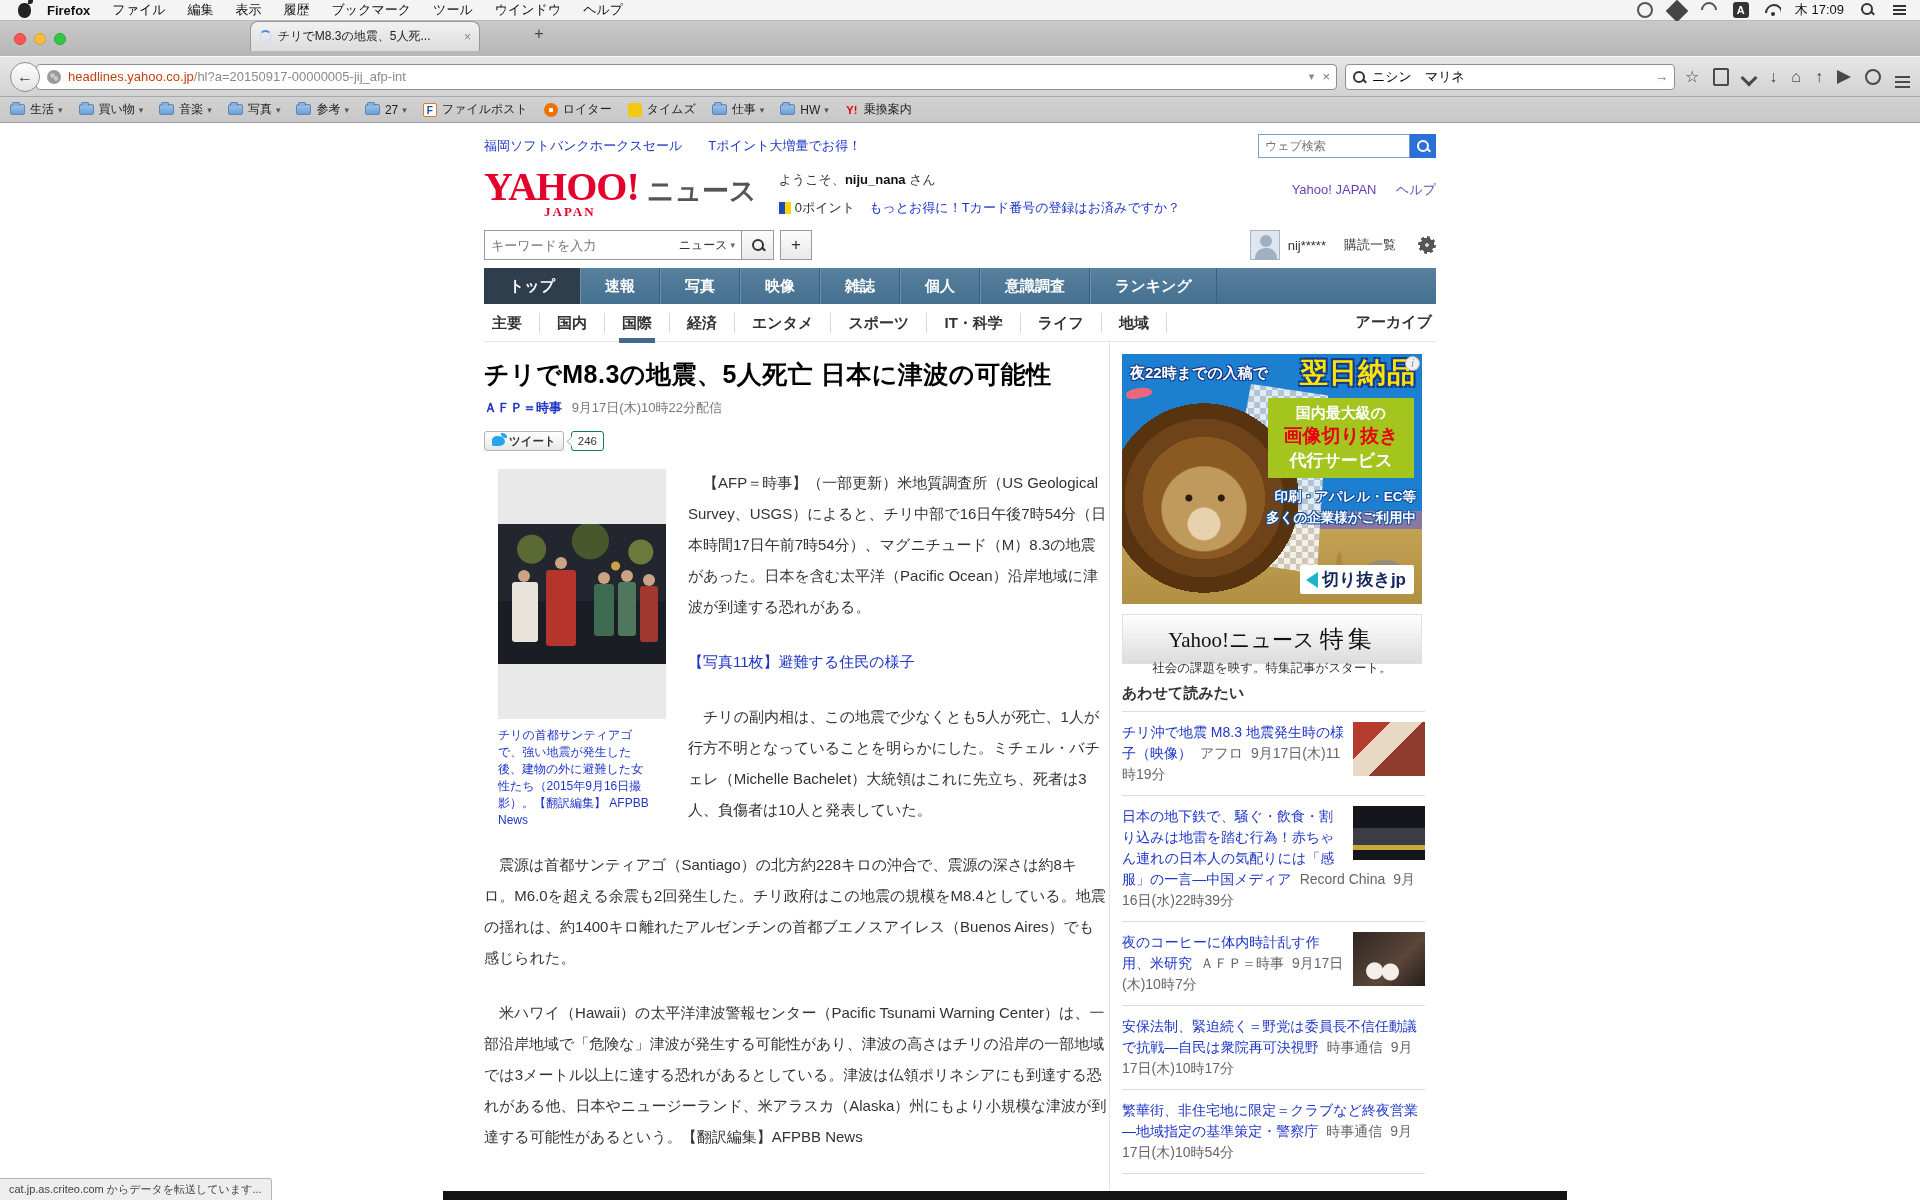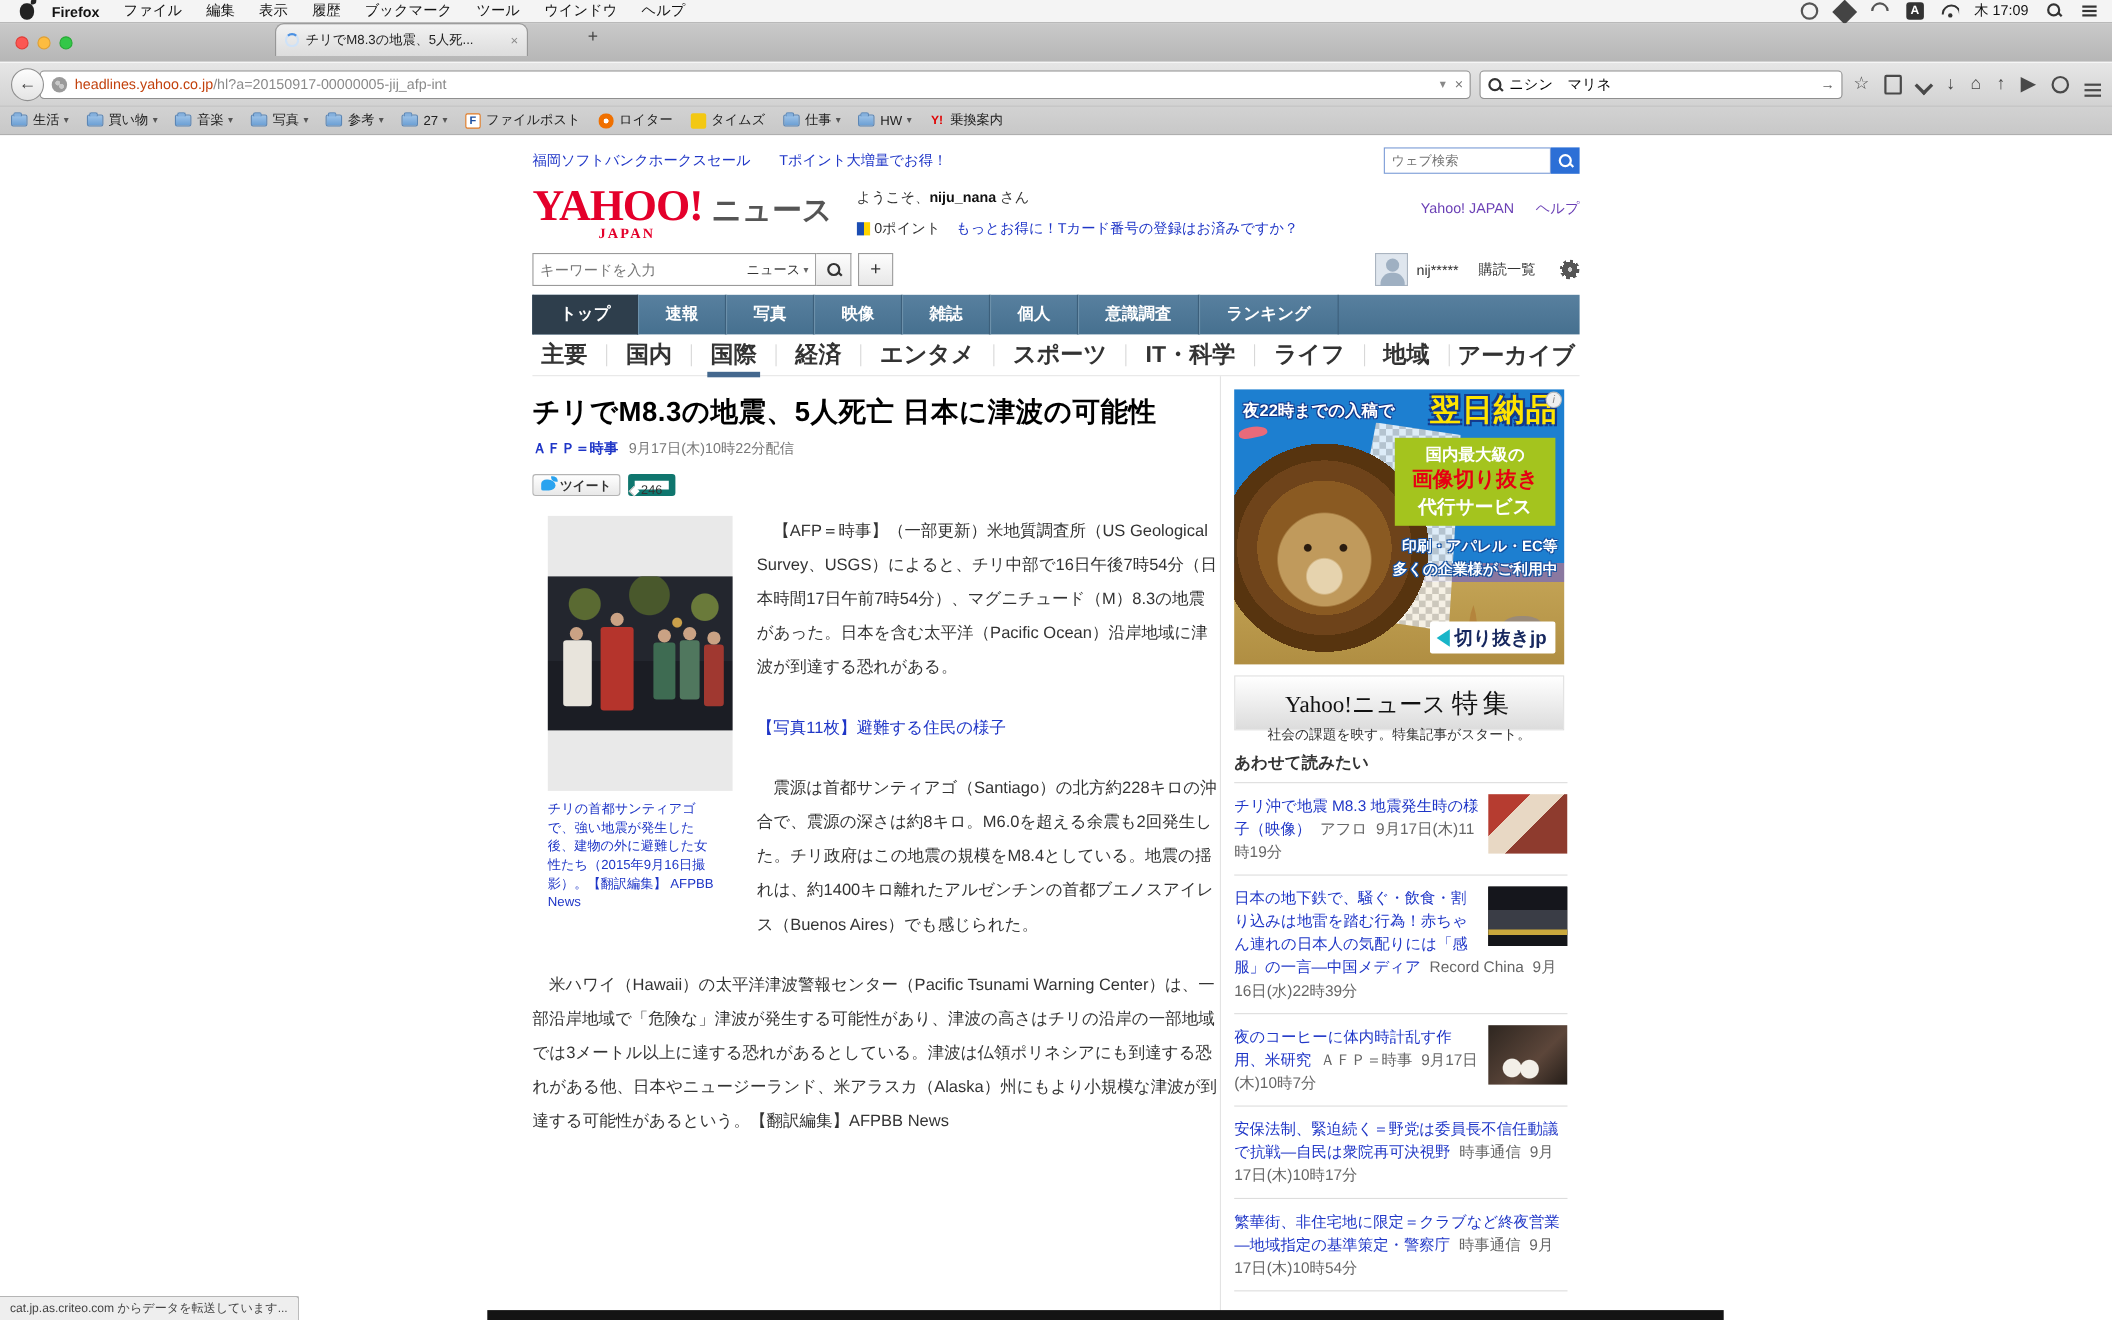--- a/index.html
+++ b/index.html
@@ -118,41 +118,41 @@
   .uname { font-size:13px; color:#333; margin:0 18px 0 8px; }
   .subsc { font-size:13px; color:#333; margin-right:22px; }
   .gear { width:18px; height:18px; border-radius:50%;
     background: radial-gradient(circle,#d2d2d2 0 2px, #555 2px 7px, transparent 7px),
       repeating-conic-gradient(#555 0 22deg, transparent 22deg 45deg); }
 
   .mainnav { display:flex; margin-top:8px; background:linear-gradient(#58809f,#46708f); height:36px; }
   .mtab { color:#fff; font-size:15px; font-weight:bold; line-height:36px; padding:0 24px; border-right:1px solid #3c5f7b; border-left:1px solid #6c90aa; }
   .mtab.active { background:#2e3e4c; border-color:#2e3e4c; }
 
-  .subnav { display:flex; align-items:center; height:38px; border-bottom:1px solid #e7e7e7; font-size:21px; }
+  .subnav { display:flex; align-items:center; height:38px; border-bottom:1px solid #e7e7e7; font-size:15px; }
   .stab { font-weight:bold; color:#333; padding:0 17px; border-right:1px solid #d8d8d8; position:relative; line-height:20px; }
   .stab:first-child { padding-left:8px; }
   .stab.active::after { content:""; position:absolute; left:14px; right:14px; bottom:-10px; height:5px; background:#44688e; }
   .stab:last-of-type { border-right:none; }
   .archive { margin-left:auto; font-weight:bold; color:#333; padding-right:4px; }
 
   .columns { display:flex; }
   .maincol { width:637px; padding:0 14px 0 0; }
   .sidecol { width:315px; border-left:1px solid #e3e3e3; padding-left:12px; margin-left:-12px; padding-top:12px; }
   .sidecol-inner { width:303px; margin-left:auto; }
 
   .art-title { font-size:25px; font-weight:bold; color:#000; margin:16px 0 8px; letter-spacing:0.5px; }
   .byline { font-size:13px; margin-bottom:14px; }
   .byline .src { color:#1f36c7; font-weight:bold; }
   .byline .dt { color:#777; margin-left:6px; }
   .tweetrow { display:flex; align-items:center; margin-bottom:16px; }
   .twbtn { display:flex; align-items:center; border:1px solid #b4b4b4; border-radius:3px; background:linear-gradient(#fff,#e8e8e8); height:20px; padding:0 7px; font-size:11.5px; color:#333; font-weight:bold; }
   .bird { width:13px; height:10px; background:#2aa3ef; border-radius:50% 70% 60% 20%; margin-right:4px; position:relative; }
   .bird::after { content:""; position:absolute; right:-2px; top:-3px; width:6px; height:5px; background:#2aa3ef; border-radius:0 80% 0 80%; }
-  .twcount { margin-left:7px; border:6px solid #0f766e; border-radius:3px; background:#fff; height:20px; line-height:18px; padding:0 6px; font-size:11.5px; color:#333; position:relative;text-align:right; }
+  .twcount { margin-left:7px; border:1px solid #0f766e; border-radius:3px; background:#fff; height:20px; line-height:18px; padding:0 6px; font-size:11.5px; color:#333; position:relative;text-align:right; }
   .twcount::before { content:""; position:absolute; left:-4px; top:6px; width:6px; height:6px; background:#fff; border-left:1px solid #bbb; border-bottom:1px solid #bbb; transform:rotate(45deg); }
 
   .body { font-size:15px; line-height:31px; color:#333; }
   .body p { text-indent:1em; margin-bottom:24px; }
   figure.photo { float:left; width:156px; margin:2px 34px 10px 14px; }
   .imgbox { width:168px; height:250px; background:#e9e9e9; display:flex; align-items:center; }
   .nightphoto { width:168px; height:140px; position:relative; overflow:hidden;
     background:
       radial-gradient(circle at 20% 18%, #5a6a32 0 14px, transparent 15px),
       radial-gradient(circle at 55% 12%, #49582c 0 18px, transparent 19px),
@@ -451,20 +451,21 @@
               <span class="fig-person p-green2"></span>
                   <span class="fig-head" style="left:123px;top:46px;"></span>
               <span class="fig-person p-red2"></span>
                   <span class="fig-head" style="left:145px;top:50px;"></span>
             </div>
           </div>
           <figcaption>チリの首都サンティアゴで、強い地震が発生した後、建物の外に避難した女性たち（2015年9月16日撮影）。【翻訳編集】 AFPBB News</figcaption>
         </figure>
         <p>【AFP＝時事】（一部更新）米地質調査所（US Geological Survey、USGS）によると、チリ中部で16日午後7時54分（日本時間17日午前7時54分）、マグニチュード（M）8.3の地震があった。日本を含む太平洋（Pacific Ocean）沿岸地域に津波が到達する恐れがある。</p>
         <div class="photolink-row"><span class="photolink">【写真11枚】避難する住民の様子</span></div>
+        <p>チリの副内相は、この地震で少なくとも5人が死亡、1人が行方不明となっていることを明らかにした。ミチェル・バチェレ（Michelle Bachelet）大統領はこれに先立ち、死者は3人、負傷者は10人と発表していた。</p>
         <p>震源は首都サンティアゴ（Santiago）の北方約228キロの沖合で、震源の深さは約8キロ。M6.0を超える余震も2回発生した。チリ政府はこの地震の規模をM8.4としている。地震の揺れは、約1400キロ離れたアルゼンチンの首都ブエノスアイレス（Buenos Aires）でも感じられた。</p>
         <p>米ハワイ（Hawaii）の太平洋津波警報センター（Pacific Tsunami Warning Center）は、一部沿岸地域で「危険な」津波が発生する可能性があり、津波の高さはチリの沿岸の一部地域では3メートル以上に達する恐れがあるとしている。津波は仏領ポリネシアにも到達する恐れがある他、日本やニュージーランド、米アラスカ（Alaska）州にもより小規模な津波が到達する可能性があるという。【翻訳編集】AFPBB News</p>
       </div>
     </div>
 
     <div class="sidecol">
       <div class="sidecol-inner">
         <div class="ad">
           <div class="ad-checker"></div>
           <div class="ad-lion"></div>

